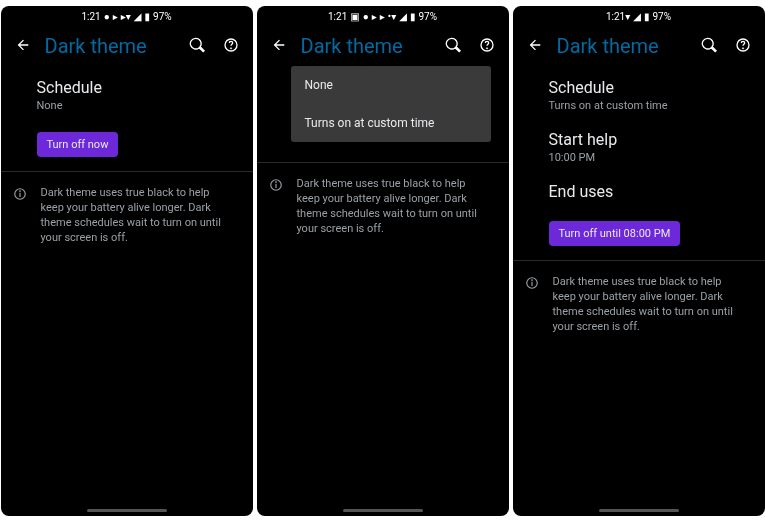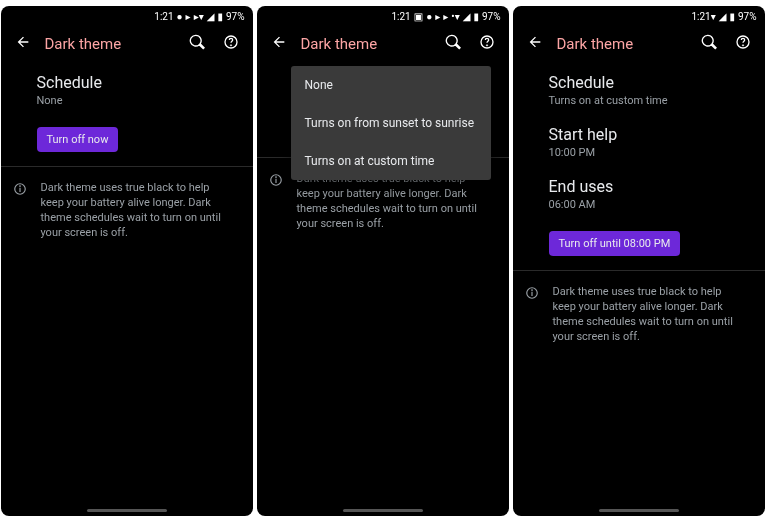--- a/index.html
+++ b/index.html
@@ -24,35 +24,35 @@
     position: relative;
     color: #e8eaed;
     font-size: 12px;
     display: flex;
     flex-direction: column;
   }
   .status-bar {
     height: 20px;
     display: flex;
     align-items: center;
-    justify-content: flex-end;
+    justify-content: center;
     padding: 0 8px;
     font-size: 10px;
     color: #fff;
   }
   .status-left, .status-right { display: flex; align-items: center; gap: 3px; }
   .status-bar .ic { font-size: 10px; }
   .app-bar {
     display: flex;
     align-items: center;
     padding: 8px 14px 10px;
     gap: 14px;
   }
   .back-arrow { width:16px; height:16px; fill:#fff; }
-  .title { font-size: 15px; flex: 1; color:#fca5a5; }
+  .title { font-size: 20px; flex: 1; color:#0369a1; }
   .bar-icons { display:flex; gap:18px; align-items:center; }
   .bar-icons svg { width:16px; height:16px; fill:#fff; stroke:#fff; }
   .content { flex:1; overflow:hidden; position:relative; }
   .section { padding: 10px 36px 8px; }
   .label-primary { font-size: 16px; color:#e8eaed; }
   .label-secondary { font-size: 11px; color:#9aa0a6; margin-top:2px; }
   .chip {
     display:inline-block;
     margin: 12px 0 0 36px;
     background:#6d28d9;
@@ -207,21 +207,20 @@
               <circle cx="12" cy="12" r="9" stroke-width="2"></circle>
               <line x1="12" y1="10" x2="12" y2="17" stroke-width="2"></line>
               <circle cx="12" cy="7" r="1" fill="#9aa0a6"></circle>
             </svg>
         </div>
         <div class="info-text">Dark theme uses true black to help keep your battery alive longer. Dark theme schedules wait to turn on until your screen is off.</div>
       </div>
     </div>
     <div class="popup">
       <div class="popup-item">None</div>
-      <div class="popup-item">Turns on from sunset to sunrise</div>
       <div class="popup-item">Turns on at custom time</div>
     </div>
     <div class="nav-bar"></div>
   </div>
 
   <div class="phone">
     <div class="status-bar">
       <div class="status-left">
         <span>1:21</span>
       </div>
@@ -258,21 +257,20 @@
       <div class="section">
         <div class="label-primary">Schedule</div>
         <div class="label-secondary">Turns on at custom time</div>
       </div>
       <div class="section">
         <div class="label-primary">Start help</div>
         <div class="label-secondary">10:00 PM</div>
       </div>
       <div class="section">
         <div class="label-primary">End uses</div>
-        <div class="label-secondary">06:00 AM</div>
       </div>
       <div class="chip">Turn off until 08:00 PM</div>
       <div class="divider"></div>
       <div class="info-row">
         <div class="info-icon">
           <svg viewBox="0 0 24 24">
               <circle cx="12" cy="12" r="9" stroke-width="2"></circle>
               <line x1="12" y1="10" x2="12" y2="17" stroke-width="2"></line>
               <circle cx="12" cy="7" r="1" fill="#9aa0a6"></circle>
             </svg>

